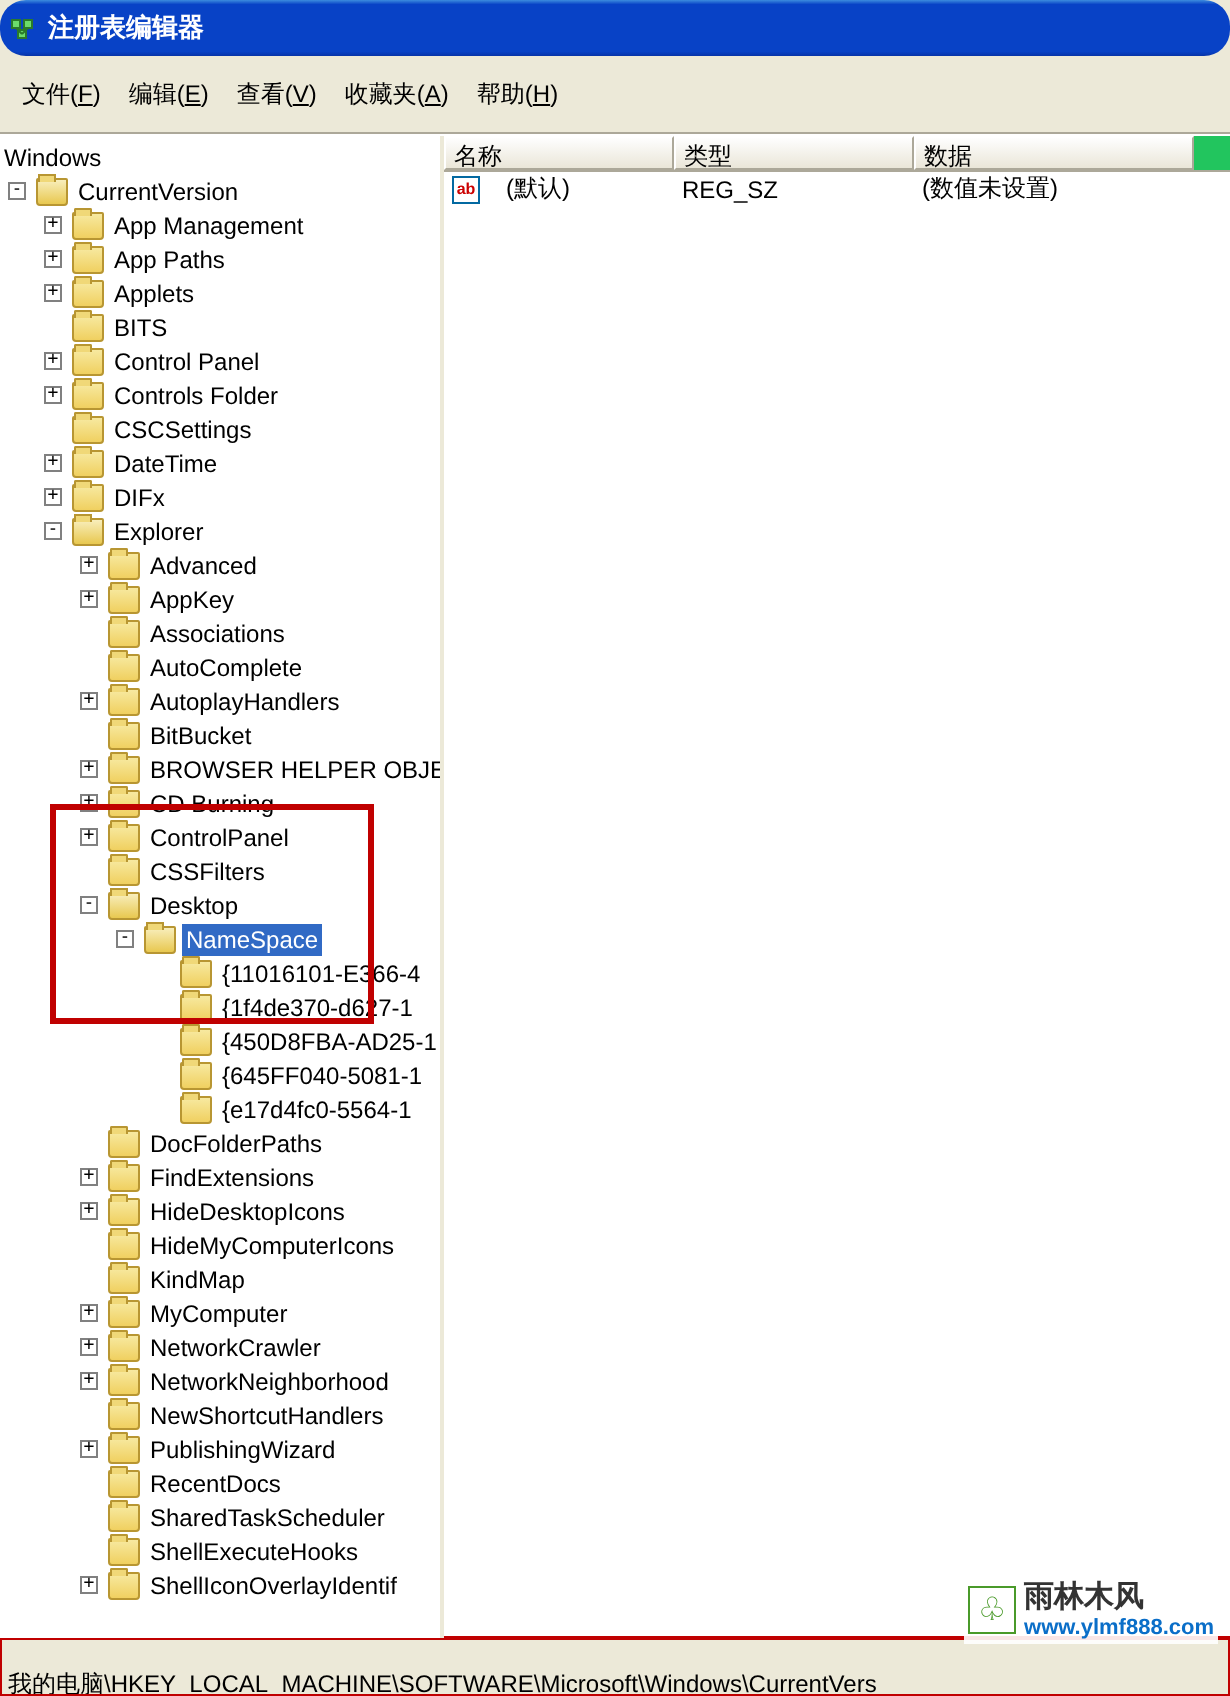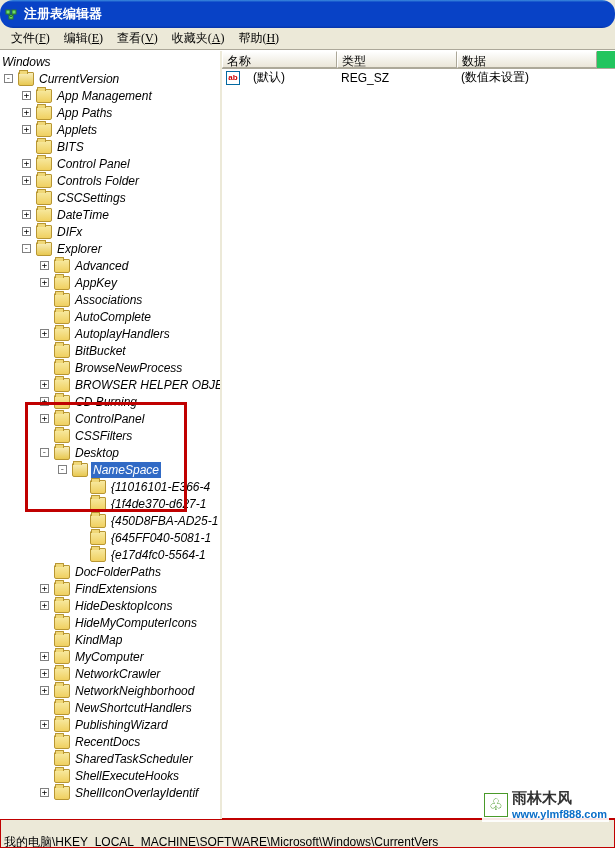--- a/index.html
+++ b/index.html
@@ -20,27 +20,26 @@
   color: #fff;
   display: flex;
   align-items: center;
   padding: 0 4px;
   font-weight: bold;
   font-size: 13px;
   border-radius: 13px;
 }
 .titlebar-icon { width: 16px; height: 16px; margin-right: 4px; display: inline-flex; align-items: center; justify-content: center; }
 .menubar {
-  height: 22px;
+  height: 39px;
   background: #ece9d8;
   display: flex;
   align-items: center;
   padding: 0 4px;
   border-bottom: 1px solid #aca899;
-  font-family: Liberation Serif, serif;
 }
 .menu-item {
   padding: 2px 7px;
   cursor: default;
   font-size: 12px;
 }
 .accel { text-decoration: underline; }
 .content {
   flex: 1;
   display: flex;
@@ -51,21 +50,20 @@
 .tree-pane {
   width: 222px;
   border-right: 2px solid #ece9d8;
   overflow-x: hidden;
   overflow-y: auto;
   background: #fff;
   position: relative;
 }
 .tree {
   padding: 2px 0;
-  font-style: italic;
 }
 .tree-node {
   white-space: nowrap;
   height: 17px;
   display: flex;
   align-items: center;
 }
 .indent { display: inline-block; width: 18px; height: 17px; position: relative; flex-shrink: 0; }
 .expander {
   width: 9px;
@@ -376,27 +374,20 @@
           </span>
           <span class="folder-icon"></span>
           <span class="node-label">AutoplayHandlers</span>
         </div>
         <div class="tree-node">
           <span class="indent"></span>
           <span class="indent"></span>
           <span class="indent"></span>
           <span class="folder-icon"></span>
           <span class="node-label">BitBucket</span>
-        </div>
-        <div class="tree-node">
-          <span class="indent"></span>
-          <span class="indent"></span>
-          <span class="indent"></span>
-          <span class="folder-icon"></span>
-          <span class="node-label">BrowseNewProcess</span>
         </div>
         <div class="tree-node">
           <span class="indent"></span>
           <span class="indent"></span>
           <span class="indent">
             <span class="expander">+</span>
           </span>
           <span class="folder-icon"></span>
           <span class="node-label">BROWSER HELPER OBJECTS</span>
         </div>

